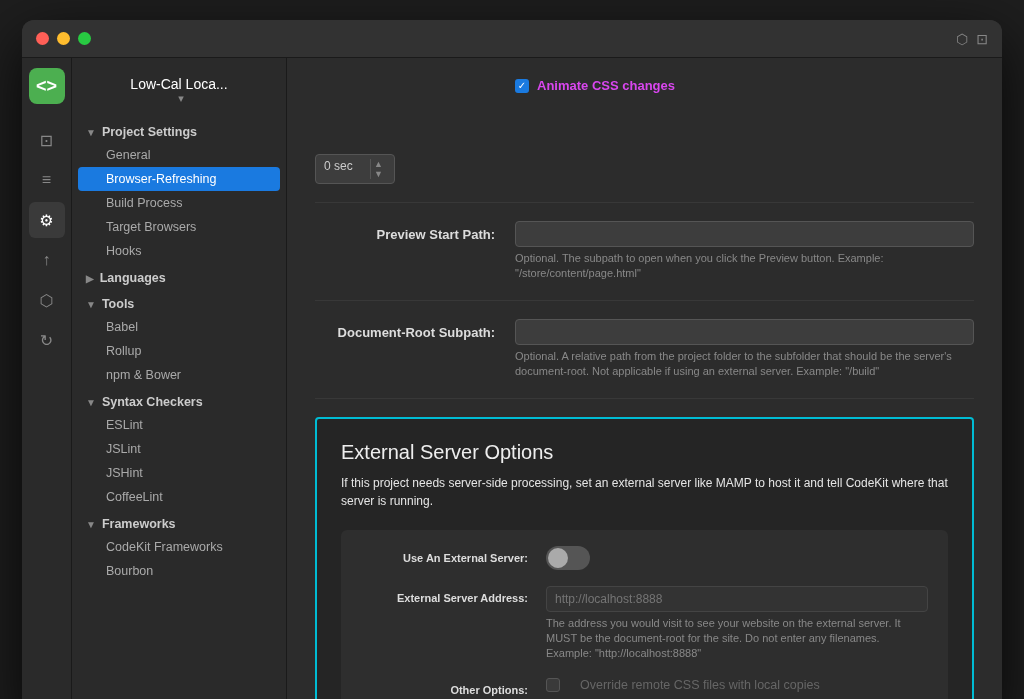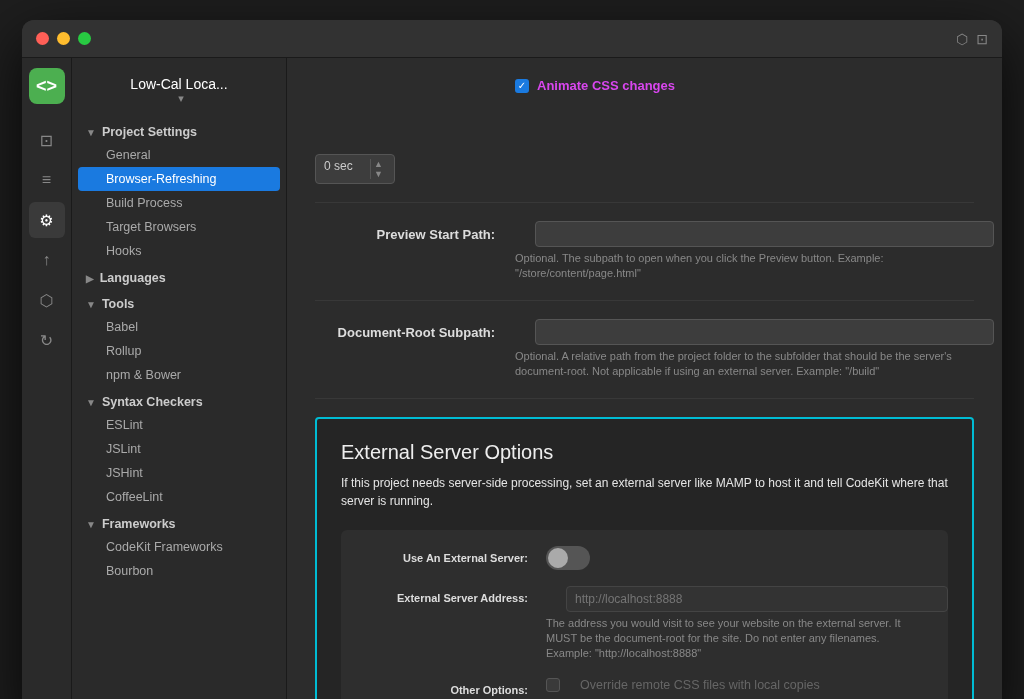--- a/index.html
+++ b/index.html
@@ -190,21 +190,20 @@
     }
     .text-input {
       width: 100%;
       background: #3d3d3d;
       border: 1px solid #555;
       border-radius: 4px;
       padding: 5px 8px;
       color: #ccc;
       font-size: 12px;
       outline: none;
-      margin-left: 20px;
     }
     .help-text {
       color: #888;
       font-size: 11px;
       margin-top: 4px;
       line-height: 1.4;
     }
     .spinner-input {
       display: flex;
       align-items: center;

